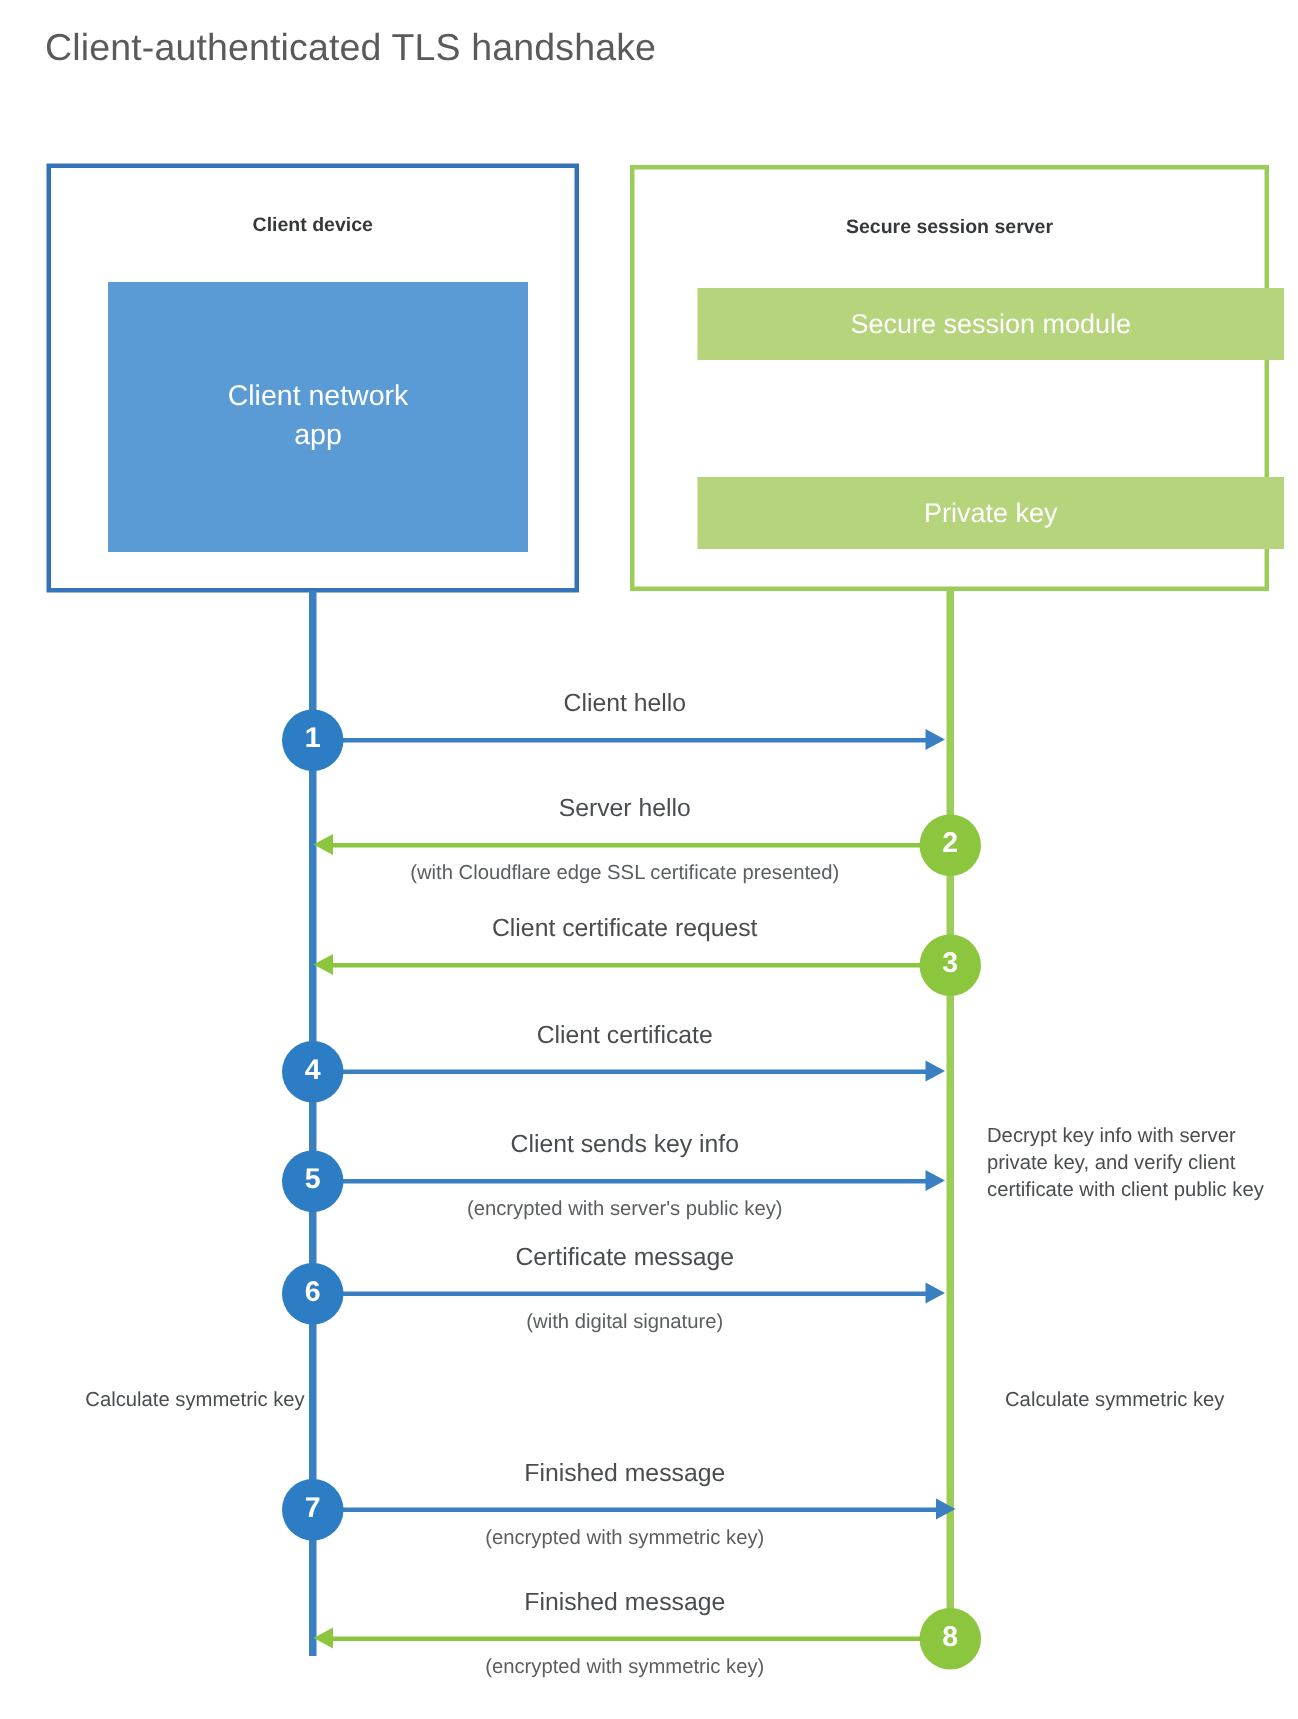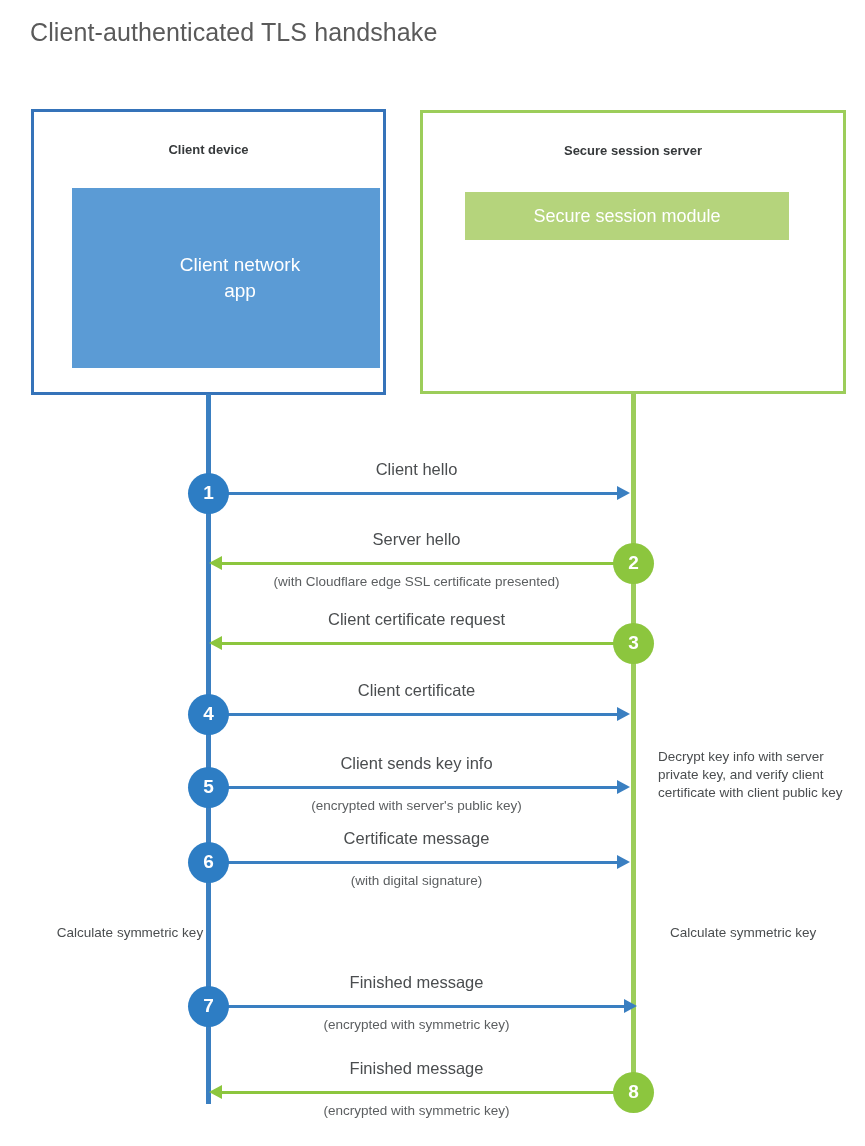--- a/index.html
+++ b/index.html
@@ -71,28 +71,27 @@
     height: 180px;
     background: #5b9bd5;
     color: #ffffff;
     display: flex;
     align-items: center;
     justify-content: center;
     text-align: center;
     font-size: 19px;
     line-height: 1.35;
     font-weight: 400;
-    padding-left: 28px;
   }
 
   
   .server-bar {
     position: absolute;
     left: 42px;
-    width: 324px;
+    width: 391px;
     height: 48px;
     background: #b5d47c;
     color: #ffffff;
     display: flex;
     align-items: center;
     justify-content: center;
     font-size: 18px;
     font-weight: 400;
   }
   .server-bar.b0 { top: 79px; }
@@ -222,20 +221,21 @@
       <span>
         <span>Client network</span><br>
         <span>app</span>
       </span>
     </div>
   </div>
 
   <div class="party-box server">
     <div class="party-title">Secure session server</div>
     <div class="server-bar b0">Secure session module</div>
+    <div class="server-bar b2">Private key</div>
   </div>
 
   <div class="lifeline client-line"></div>
   <div class="lifeline server-line"></div>
 
   <div class="msg" style="top:493px">
     <div class="msg-label primary">Client hello</div>
     <div class="arrow-line blue" style="left:208px; width:410px;"></div>
     <div class="arrow-head right blue" style="left:617px;"></div>
     <div class="step-badge blue">1</div>

